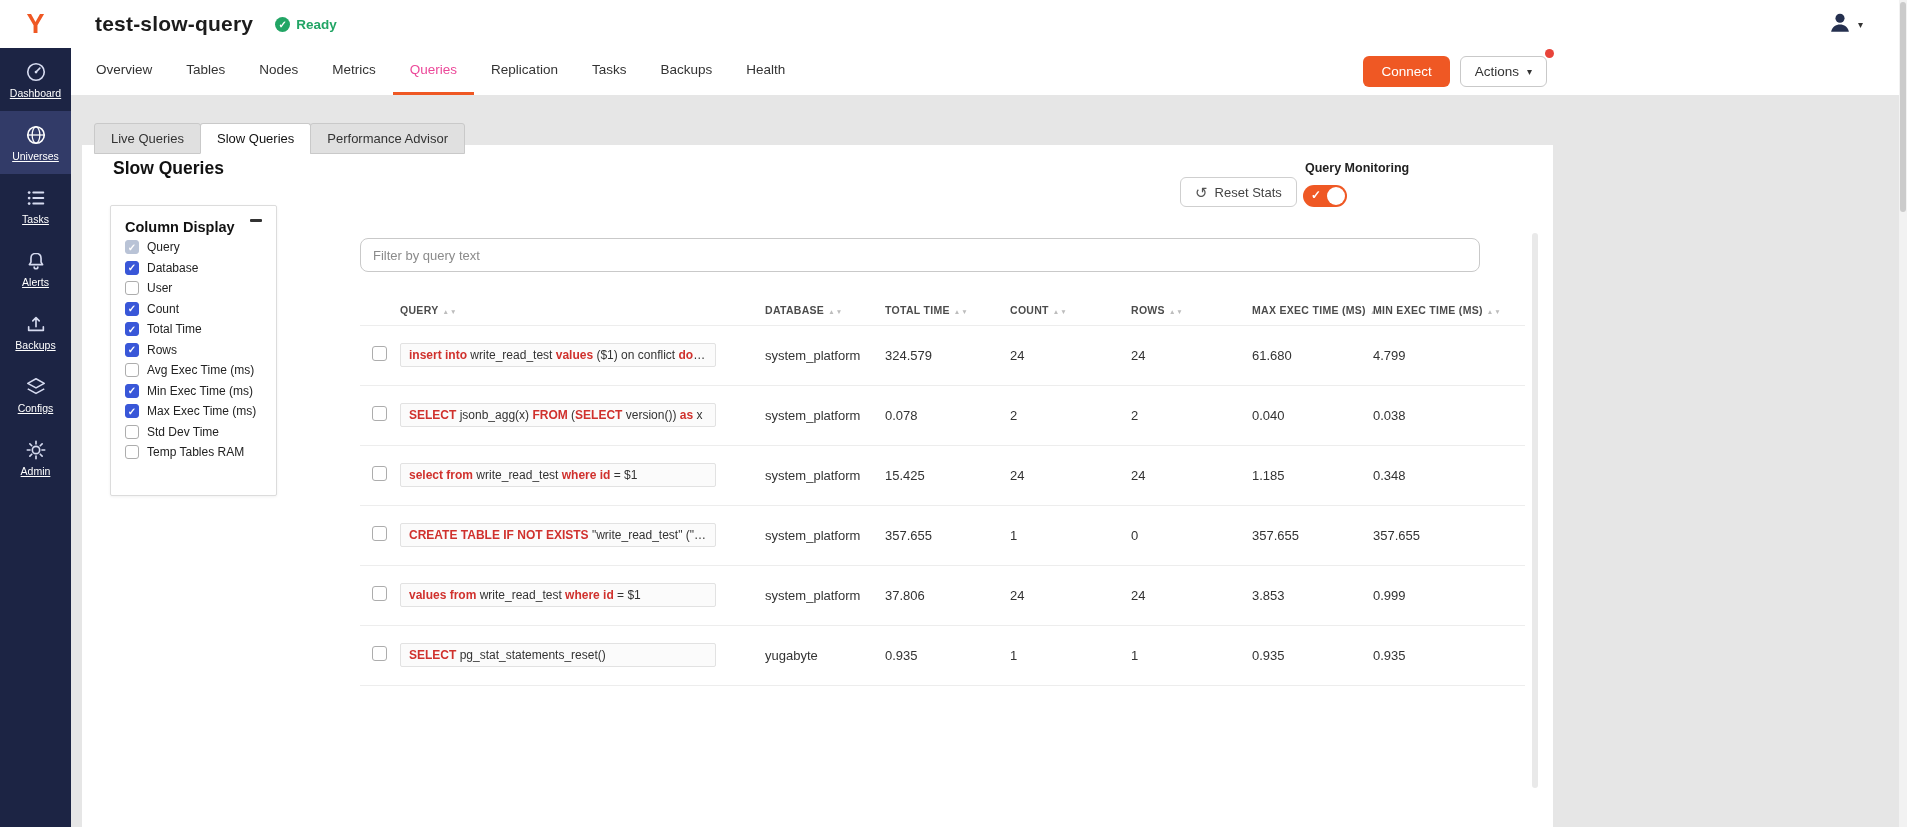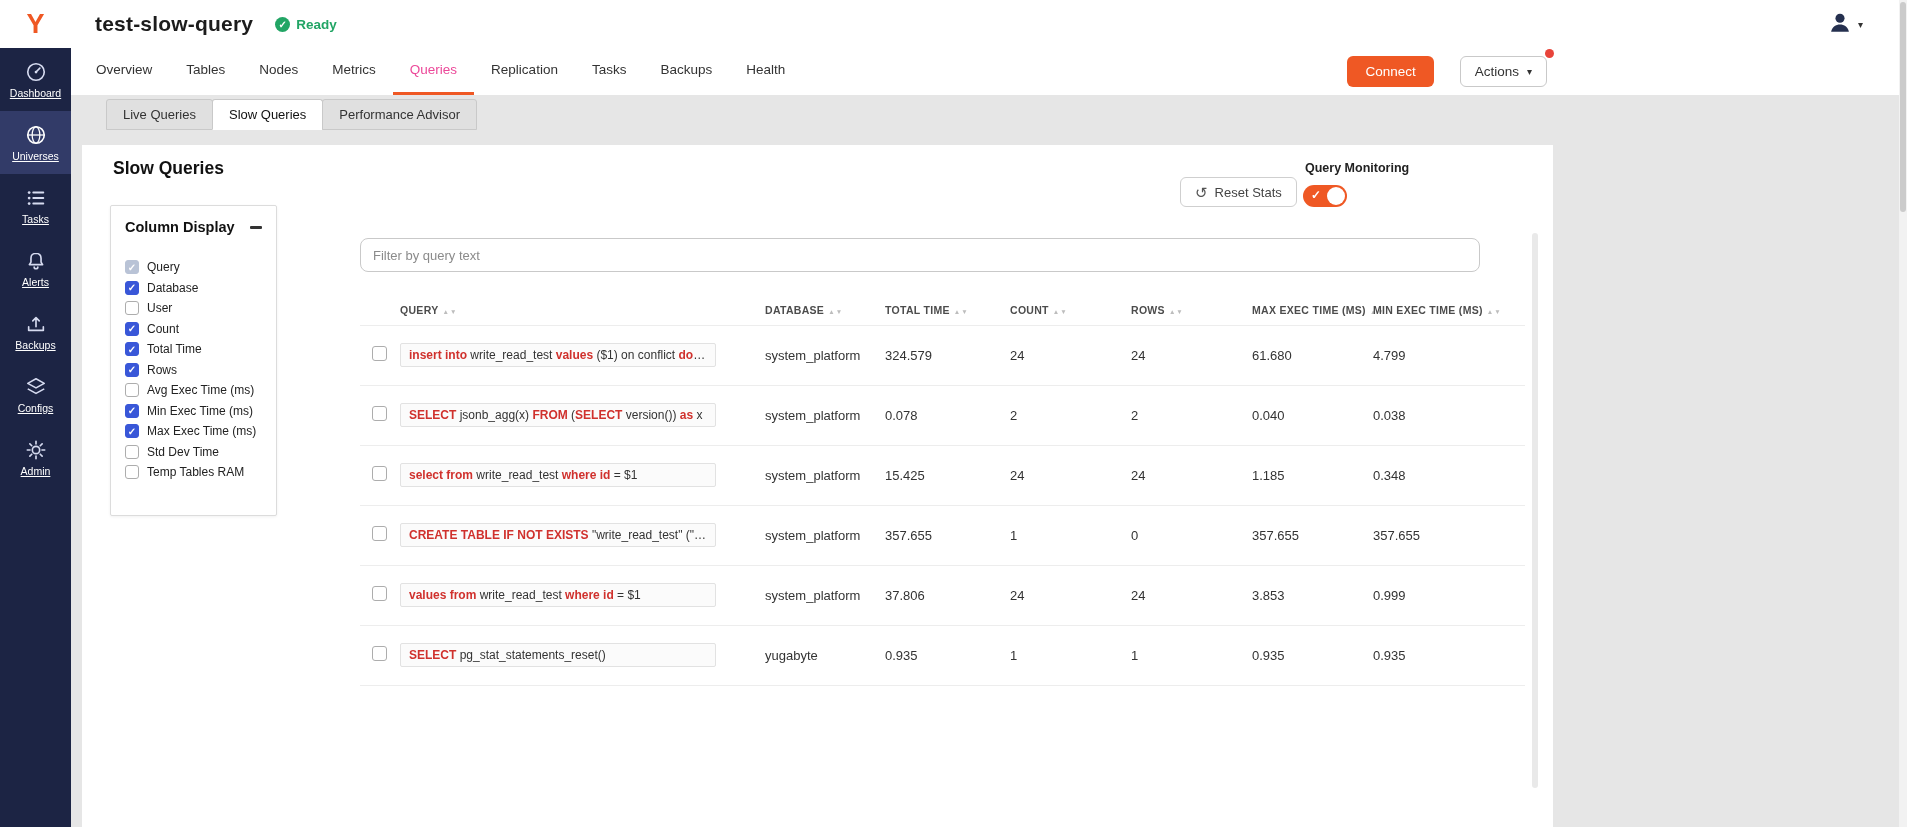--- a/index.html
+++ b/index.html
@@ -22,44 +22,44 @@
   .sb-icon { width:22px; height:22px; color:#d6dbf0; display:flex; }
   .sb-icon svg { width:22px; height:22px; }
   .sb-item.active .sb-icon { color:#fff; }
   .sb-label { font-size:10.5px; color:#fff;text-decoration:underline; }
 
   
   .navrow { position:fixed; left:71px; top:48px; right:0; height:47px; background:#fff; display:flex; align-items:flex-start; z-index:20; }
   .nav-tabs { display:flex; margin-left:8px; height:100%; align-items:stretch; }
   .nav-tab { padding:0 17px; line-height:44px; font-size:13.5px; color:#333; cursor:pointer; border-bottom:3px solid transparent; }
   .nav-tab.active { border-bottom-color:var(--accent); color:#ec4899; }
-  .nav-buttons { position:absolute; right:360px; top:8px; display:flex; gap:26px; align-items:center; }
+  .nav-buttons { position:absolute; right:360px; top:8px; display:flex; gap:10px; align-items:center; }
   .btn-connect { background:var(--accent); color:#fff; border:none; border-radius:6px; height:31px; padding:0 18px; font-size:13.5px; font-family:inherit; cursor:pointer; }
   .actions-wrap { position:relative; }
   .btn-actions { background:#fff; border:1px solid #c9c9c9; border-radius:6px; height:31px; padding:0 14px; font-size:13.5px; color:#333; font-family:inherit; display:flex; align-items:center; gap:8px; cursor:pointer; }
   .action-dot { position:absolute; right:-7px; top:-7px; width:9px; height:9px; border-radius:50%; background:#e8443a; }
 
   
   .workspace { position:fixed; left:71px; top:95px; right:0; bottom:0; background:#e6e6e6; }
-  .subtabs { position:absolute; left:23px; top:4px; display:flex; z-index:3;margin-left:12px; }
+  .subtabs { position:absolute; left:23px; top:28px; display:flex; z-index:3; }
   .subtab { height:31px; line-height:29px; padding:0 16px; font-size:13px; color:#333; background:#e0e0e0; border:1px solid #c9c9c9; margin-right:-1px; border-radius:3px 3px 0 0; cursor:pointer; }
   .subtab.active { background:#fff; border-bottom-color:#fff; color:#111; }
 
   .panel { position:absolute; left:11px; top:50px; width:1471px; bottom:0; background:#fff; }
   .panel-title { position:absolute; left:31px; top:13px; font-size:17.5px; font-weight:700; color:#111; }
   .btn-reset { position:absolute; left:1098px; top:32px; height:30px; padding:0 14px; background:#fff; border:1px solid #cfcfcf; border-radius:6px; font-size:13px; color:#444; font-family:inherit; display:flex; align-items:center; gap:7px; cursor:pointer; }
   .reset-ic { font-size:15px; color:#555; line-height:1; }
   .qm-label { position:absolute; left:1223px; top:16px; font-size:12.5px; font-weight:700; color:#222; }
   .toggle { position:absolute; left:1221px; top:40px; width:44px; height:22px; border-radius:11px; background:var(--accent); cursor:pointer; }
   .toggle .knob { position:absolute; right:2px; top:2px; width:18px; height:18px; border-radius:50%; background:#fff; }
   .toggle .t-check { position:absolute; left:8px; top:3px; color:#fff; font-size:12px; font-weight:700; }
 
   
   .cd-card { position:absolute; left:28px; top:60px; width:167px; border:1px solid #dcdcdc; background:#fff; border-radius:2px; padding:13px 14px 32px; box-shadow:0 1px 3px rgba(0,0,0,.06); }
-  .cd-head { display:flex; justify-content:space-between; align-items:center; margin-bottom:22px; }
+  .cd-head { display:flex; justify-content:space-between; align-items:flex-start; margin-bottom:2px; }
   .cd-title { font-size:14.5px; font-weight:700; color:#111; }
   .cd-collapse { width:12px; height:3px; background:#333; border-radius:1px; cursor:pointer; }
   .cd-option { display:flex; align-items:center; gap:8px; height:20.5px; cursor:pointer; }
   .cd-label { font-size:12px; color:#222; }
 
   
   .cb { width:14px; height:14px; border:1px solid #adadad; border-radius:3px; background:#fff; display:inline-flex; align-items:center; justify-content:center; flex:none; cursor:pointer; }
   .cb.checked { background:var(--cbblue); border-color:var(--cbblue); }
   .cb.checked::after { content:"✓"; color:#fff; font-size:10px; font-weight:700; }
   .cb.checked.disabled { background:#b9c3d6; border-color:#b9c3d6; }

